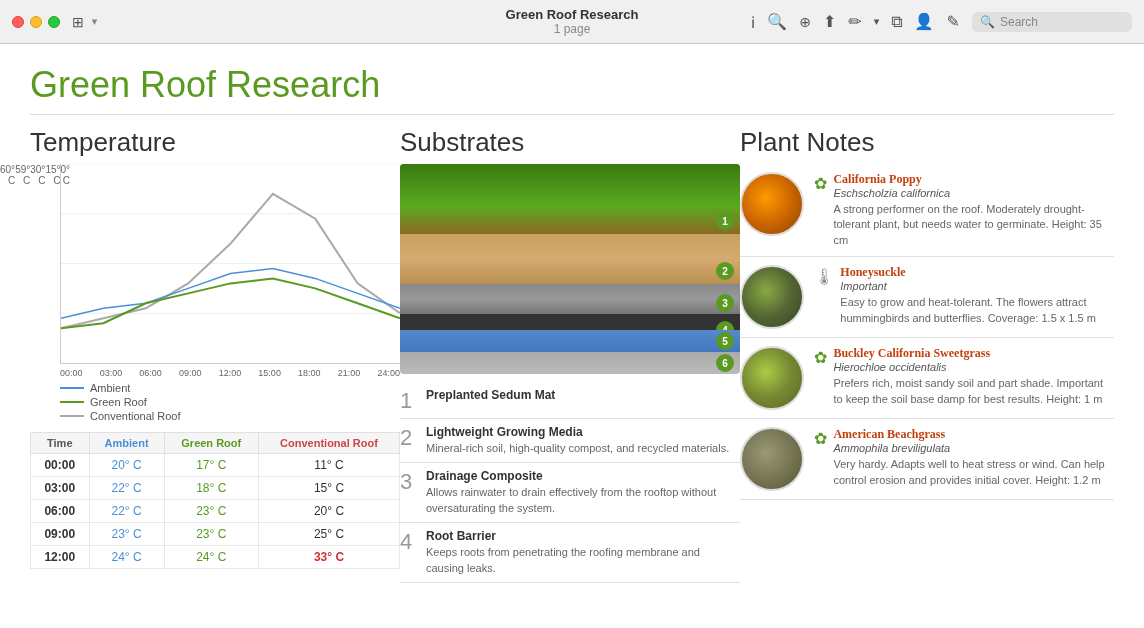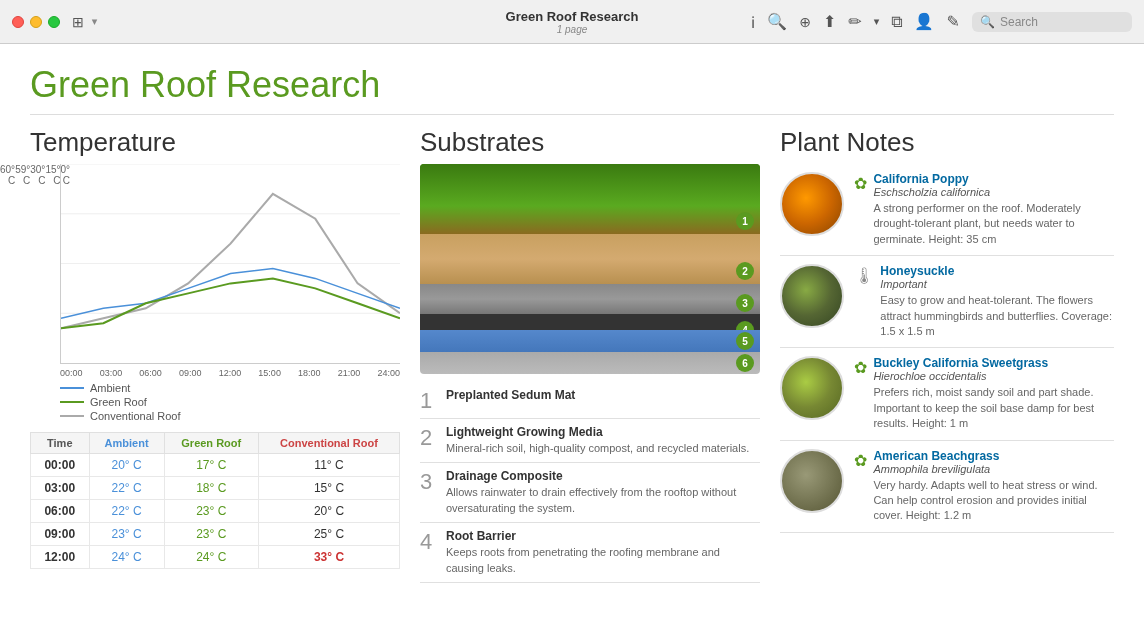--- a/index.html
+++ b/index.html
@@ -39,23 +39,22 @@
       display: flex;
       flex-direction: column;
       align-items: center;
     }
     .titlebar-title {
       font-size: 13px;
       font-weight: 600;
       color: #333;
     }
     .titlebar-sub {
-      font-size: 10px;
+      font-size: 12px;
       color: #888;
-      font-style: italic;
     }
     .titlebar-icon {
       font-size: 16px;
       color: #555;
       cursor: pointer;
     }
     .sidebar-icon {
       margin-right: 8px;
     }
     .titlebar-right {
@@ -91,21 +90,20 @@
       font-weight: 300;
       color: #5a9a20;
       margin-bottom: 12px;
       padding-bottom: 8px;
       border-bottom: 1px solid #ddd;
     }
 
     .three-col {
       display: grid;
       grid-template-columns: 370px 340px 1fr;
-      gap: 20px;
       margin-top: 10px;
     }
 
     
     .section-title {
       font-size: 26px;
       font-weight: 300;
       color: #333;
       margin-bottom: 6px;
     }
@@ -226,21 +224,22 @@
     .plant-item {
       display: flex;
       gap: 10px;
       padding: 8px 0;
       border-bottom: 1px solid #e0e0e0;
       align-items: flex-start;
     }
     .plant-name {
       font-size: 12px;
       font-weight: 700;
-      color: #0369a1;
+      color: #c2410c;
+      font-family: Liberation Serif, serif;
     }
     .plant-latin {
       font-size: 11px;
       font-style: italic;
       color: #555;
       margin-bottom: 3px;
     }
     .plant-desc {
       font-size: 11px;
       color: #666;

